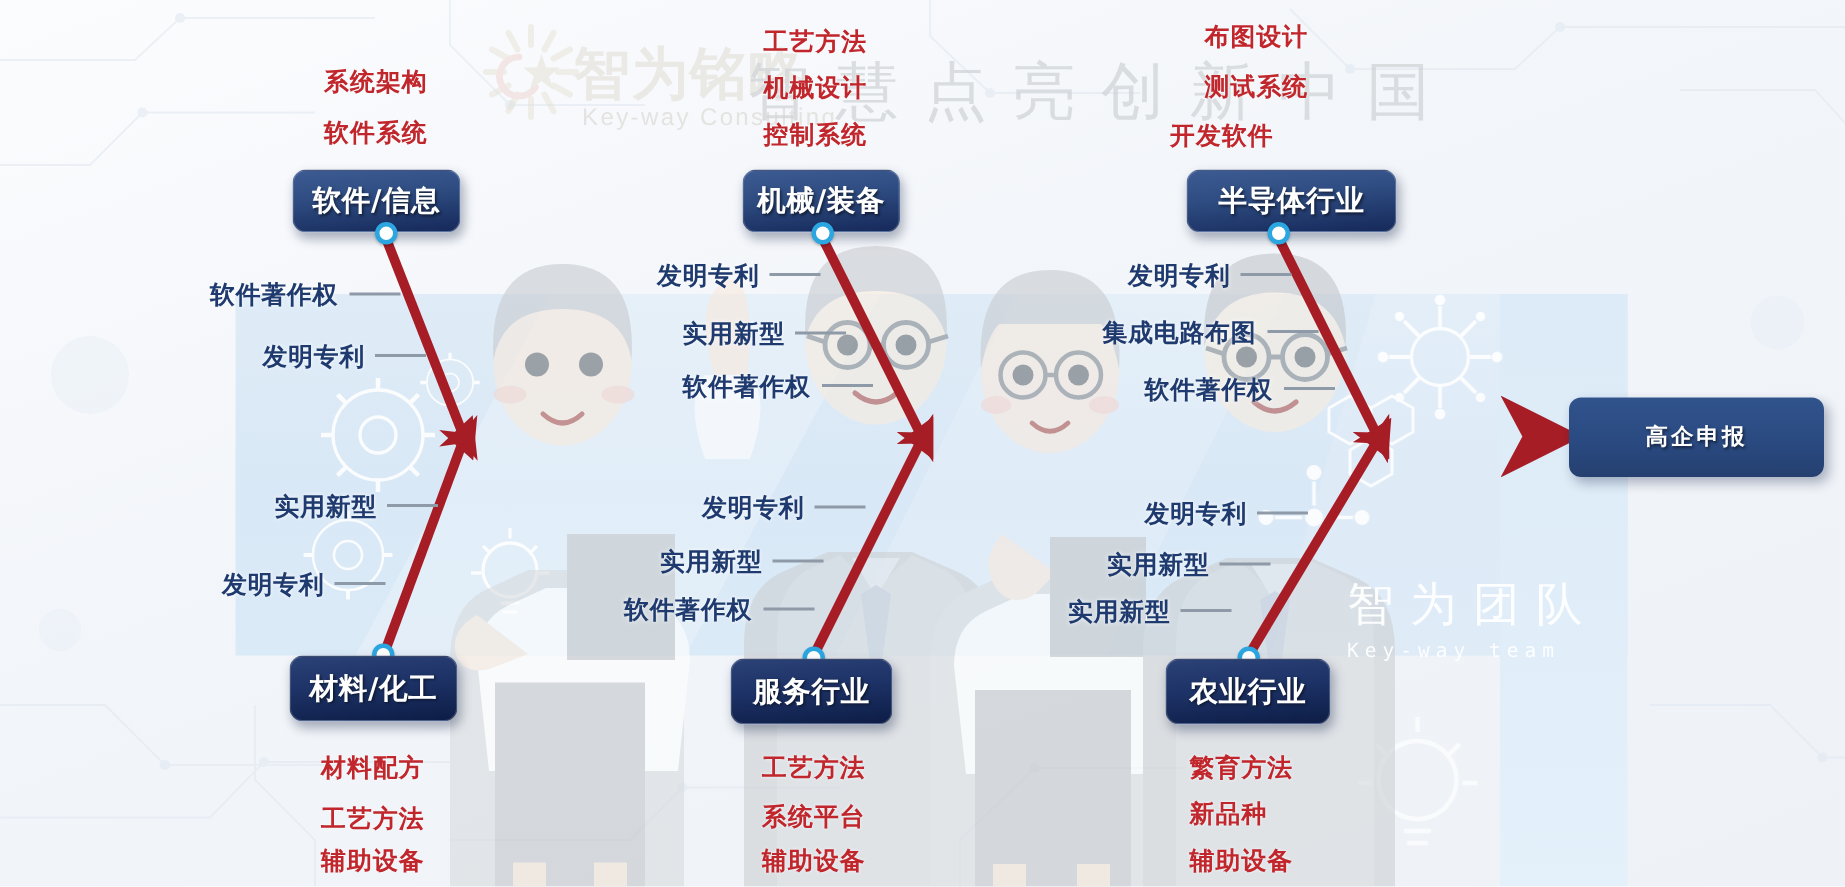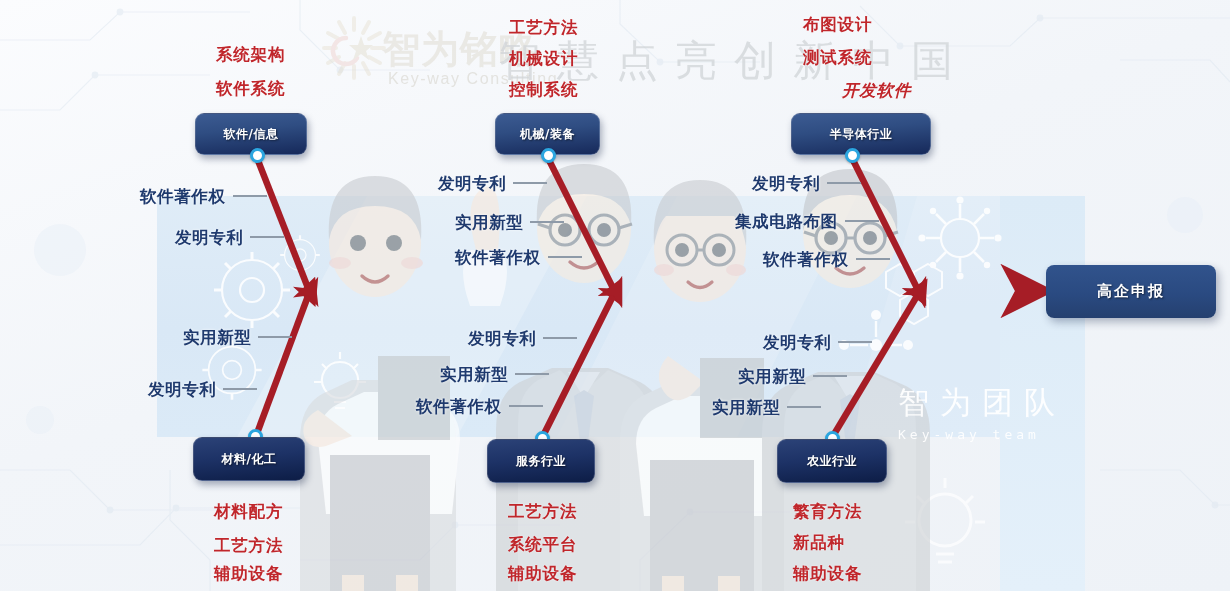--- a/index.html
+++ b/index.html
@@ -68,21 +68,21 @@
   
   .layer{ position:absolute; inset:0; }
 
   
   .cat-box{
     position:absolute;
     background:linear-gradient(175deg,#3c5b92 0%,#2f4d82 40%,#16295a 100%);
     border-radius:9px;
     box-shadow:2px 4px 7px rgba(20,35,70,.35);
     display:flex; align-items:center; justify-content:center;
-    color:#fff; font-weight:bold; font-size:12px;
+    color:#fff; font-weight:bold; font-size:19px;
     letter-spacing:.5px; white-space:nowrap;
     text-shadow:1px 1px 2px rgba(0,0,0,.55);
     font-family:"DejaVu Sans",sans-serif;
     border:1px solid rgba(255,255,255,.18);
   }
   .cat-box.dark{
     background:linear-gradient(175deg,#2b4277 0%,#1d3266 45%,#0d1d46 100%);
   }
   .target-box{
     position:absolute; left:1046px; top:265px; width:170px; height:53px;
@@ -408,21 +408,21 @@
   </div>
   <div class="blue-item" style="left:455px; top:212px;">
     <span>实用新型</span><span class="dash"></span>
   </div>
   <div class="blue-item" style="left:455px; top:247px;">
     <span>软件著作权</span><span class="dash"></span>
   </div>
 
   <div class="red-item" style="left:803px; top:14px;">布图设计</div>
   <div class="red-item" style="left:803px; top:47px;">测试系统</div>
-  <div class="red-item" style="left:842px; top:80px;font-style:italic;">开发软件</div>
+  <div class="red-item" style="left:780px; top:80px;">开发软件</div>
 
   <div class="cat-box" style="left:791px; top:113px; width:140px; height:42px;">半导体行业</div>
   <div class="dot" style="left:845px; top:148px;"></div>
 
   <div class="blue-item" style="left:752px; top:173px;">
     <span>发明专利</span><span class="dash"></span>
   </div>
   <div class="blue-item" style="left:735px; top:211px;">
     <span>集成电路布图</span><span class="dash"></span>
   </div>

